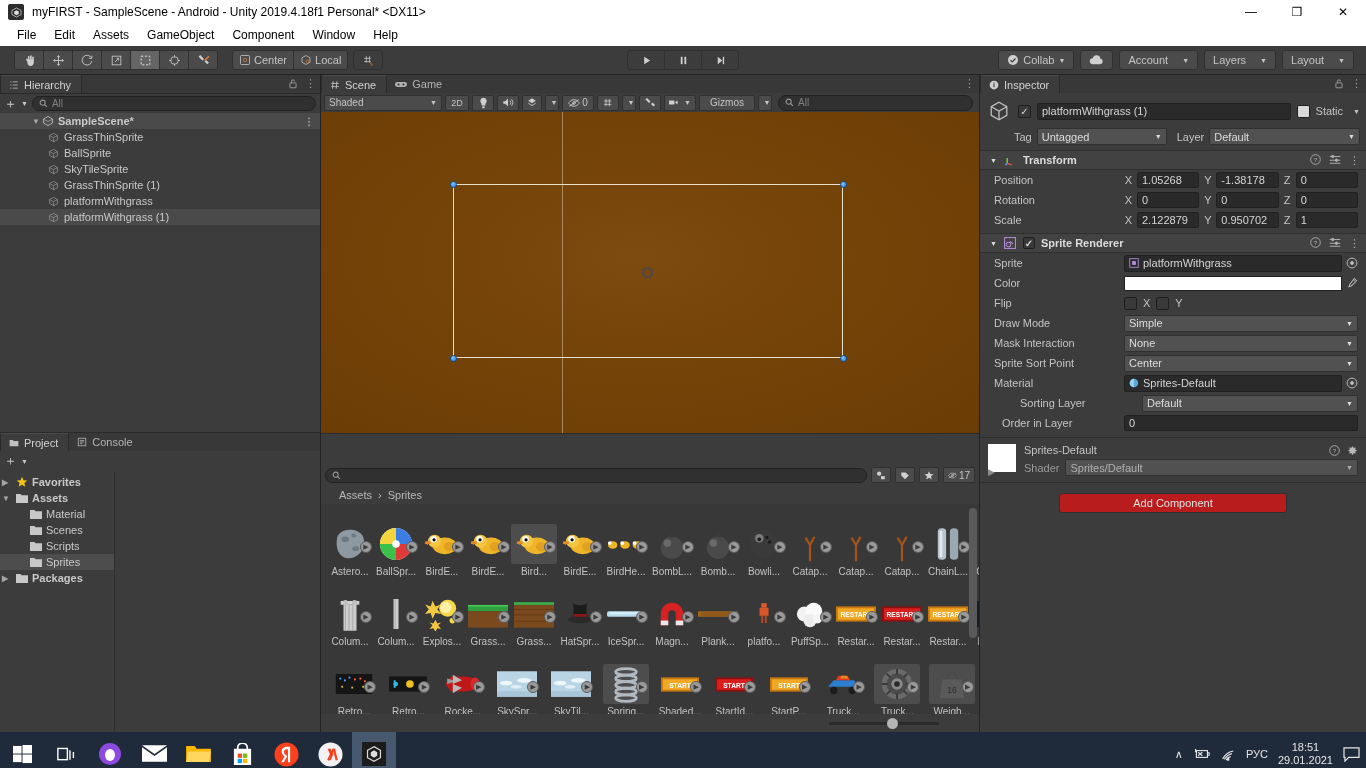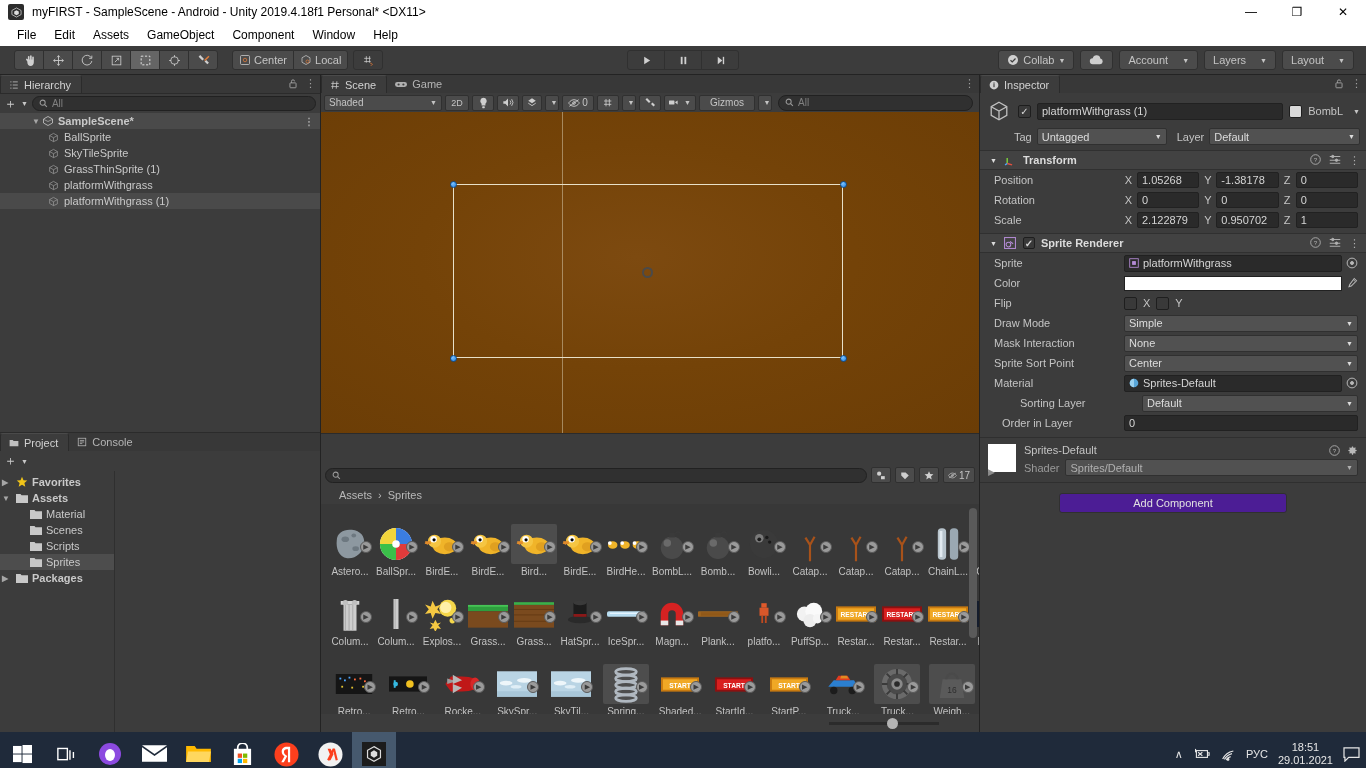--- a/index.html
+++ b/index.html
@@ -127,21 +127,21 @@
   .comp-header { height:20px; background:#424242; border-top:1px solid #303030; border-bottom:1px solid #303030;
      display:flex; align-items:center; gap:6px; padding:0 6px; font-weight:bold; color:#dcdcdc; font-size:11px;}
   .comp-header .right { margin-left:auto; display:flex; gap:8px; color:#b0b0b0; font-weight:normal; font-size:11px;}
   .frow { height:20px; display:flex; align-items:center; padding:0 8px 0 14px; font-size:11px; }
   .frow .flabel { width:130px; color:#c4c4c4; }
   .frow .fval { flex:1; display:flex; align-items:center; gap:4px;}
   .numf { flex:1; height:16px; background:#2a2a2a;border:1px solid #212121;border-radius:2px;
      display:flex;align-items:center;padding:0 4px; color:#d5d5d5; font-size:11px;}
   .axis { color:#c4c4c4; width:9px; text-align:center;}
   .section-label { font-weight:bold; color:#d6d6d6; }
-  #addcomp { margin:16px auto 0 auto; width:228px;height:20px;background:#4c1d95;border:1px solid #303030;
+  #addcomp { margin:16px auto 0 auto; width:228px;height:20px;background:#b91c1c;border:1px solid #303030;
      border-radius:3px; display:flex;align-items:center;justify-content:center; font-size:11px;color:#e0e0e0;}
   .mat-box { border-top:1px solid #2f2f2f; border-bottom:1px solid #2f2f2f; padding:6px 8px; display:flex; gap:8px; margin-top:4px;}
   
   #taskbar { height:44px; background:#1f2a3a; display:flex; align-items:center; position:relative;}
   .tbitem { width:44px;height:44px; display:flex;align-items:center;justify-content:center; position:relative;}
   .tbitem.act::after { content:''; position:absolute; bottom:0; left:6px; right:6px; height:3px; background:#4cc2ff;}
   .tbitem.cur { background:#46596e; }
   #tray { position:absolute; right:0; display:flex; align-items:center; gap:10px; padding-right:6px; color:#e6e6e6; font-size:11px;}
   #clock { text-align:center; line-height:13px; font-size:11px;}
   svg { display:block; }
@@ -332,20 +332,31 @@
             <span class="cube">
               <svg width="12" height="12" viewBox="0 0 24 24" fill="#c9c9c9">
                   <path d="M12 3l9 5v8l-9 5-9-5V8z" fill="none" stroke="#c9c9c9" stroke-width="1.6"></path>
                   <path d="M4 9l8 4 8-4" stroke="#c9c9c9" stroke-width="1.2" fill="none"></path>
                 </svg>
             </span>
             <span>SampleScene*</span>
             <span class="kebab">⋮</span>
           </div>
           <div id="hier-items">
+              <div class="hrow">
+                <span class="indent"></span>
+                <span class="indent" style="width:22px"></span>
+                <span class="cube">
+                  <svg width="11" height="11" viewBox="0 0 24 24" fill="none" stroke="#9e9e9e" stroke-width="1.5">
+                    <path d="M12 3l8.5 4.8v9.4L12 21l-8.5-4.8V7.8z"></path>
+                    <path d="M3.5 7.8L12 12.5l8.5-4.7M12 12.5V21"></path>
+                  </svg>
+                </span>
+                <span>GrassThinSprite</span>
+              </div>
               <div class="hrow">
                 <span class="indent"></span>
                 <span class="indent" style="width:22px"></span>
                 <span class="cube">
                   <svg width="11" height="11" viewBox="0 0 24 24" fill="none" stroke="#9e9e9e" stroke-width="1.5">
                     <path d="M12 3l8.5 4.8v9.4L12 21l-8.5-4.8V7.8z"></path>
                     <path d="M3.5 7.8L12 12.5l8.5-4.7M12 12.5V21"></path>
                   </svg>
                 </span>
                 <span>BallSprite</span>
@@ -1277,21 +1288,21 @@
           <svg width="22" height="22" viewBox="0 0 24 24" fill="none" stroke="#c1c1c1" stroke-width="1.4">
               <path d="M12 2.5l8.5 4.8v9.4L12 21.5 3.5 16.7V7.3z"></path>
               <path d="M3.5 7.3L12 12l8.5-4.7M12 12v9.5"></path>
             </svg>
         </div>
         <div class="chk">✓</div>
         <div class="txtfield" style="flex:1">
           <span>platformWithgrass (1)</span>
         </div>
         <div class="chk" style="background:#d9d9d9"></div>
-        <span>BombL</span>
+        <span>Static</span>
         <span class="caret">▼</span>
       </div>
 
       <div class="insp-row2">
         <span>Tag</span>
         <div class="dd" style="width:130px">
           <span>Untagged</span>
             <span class="caret">▼</span>
         </div>
         <span style="margin-left:5px">Layer</span>

